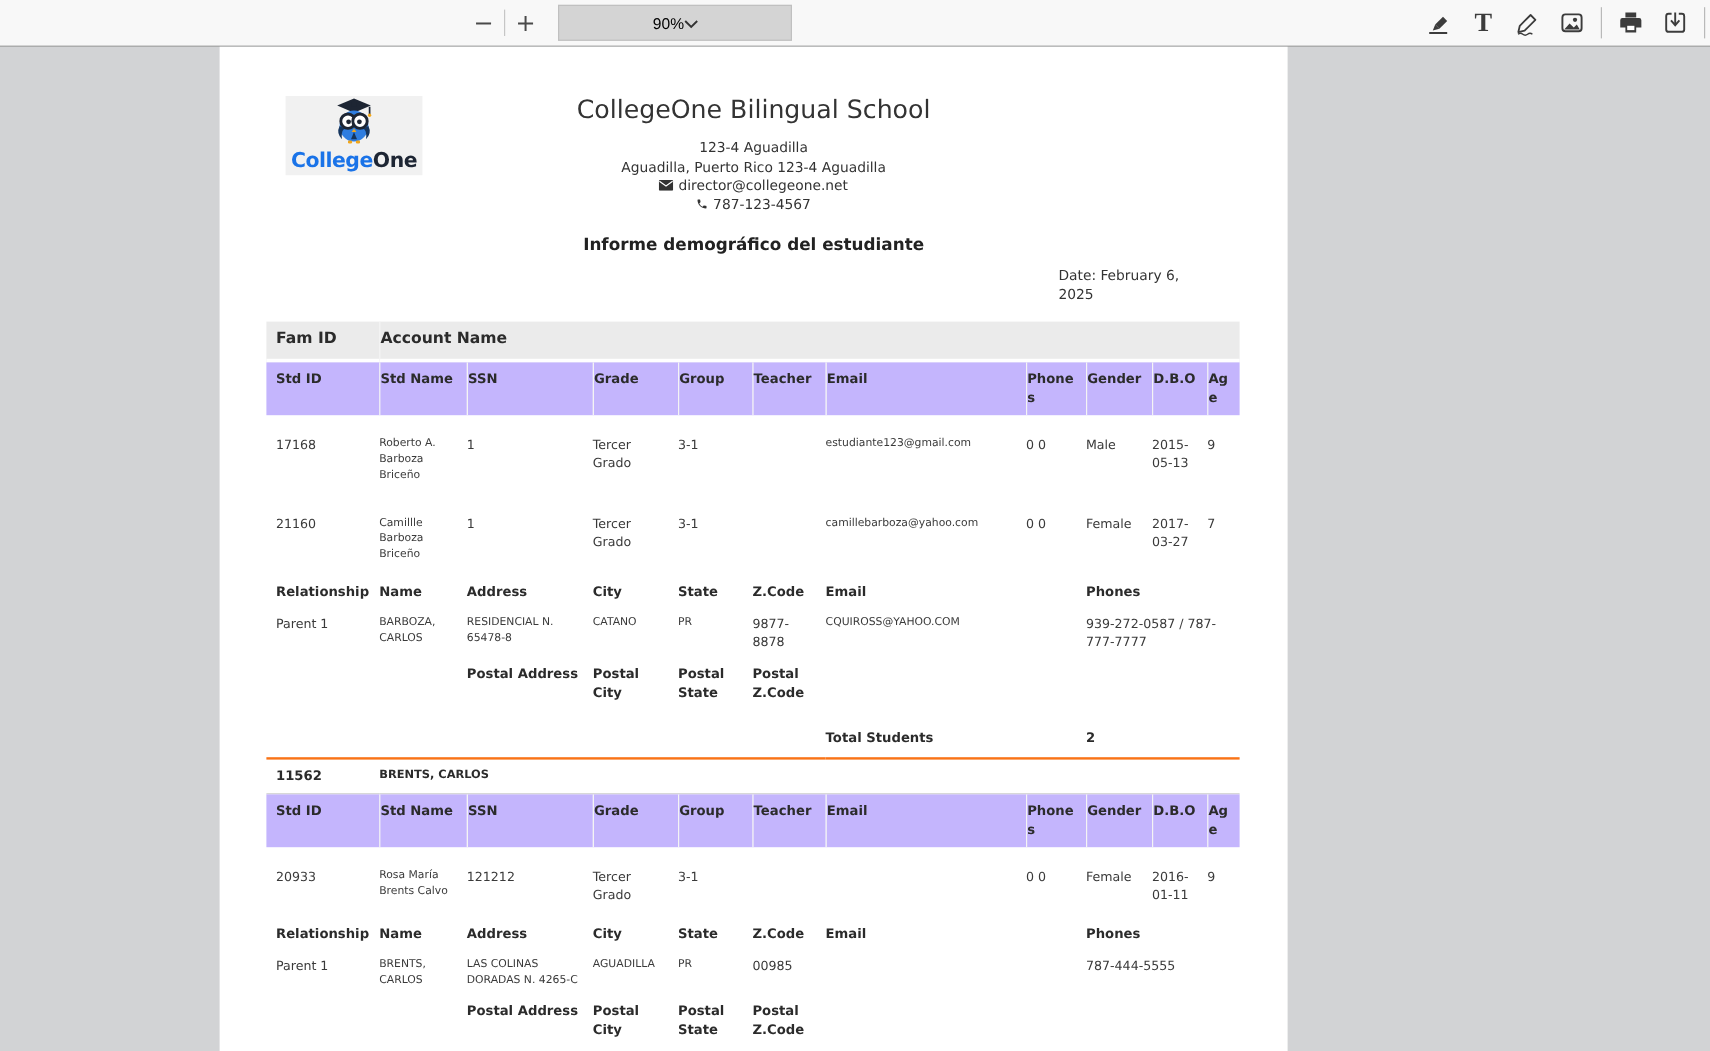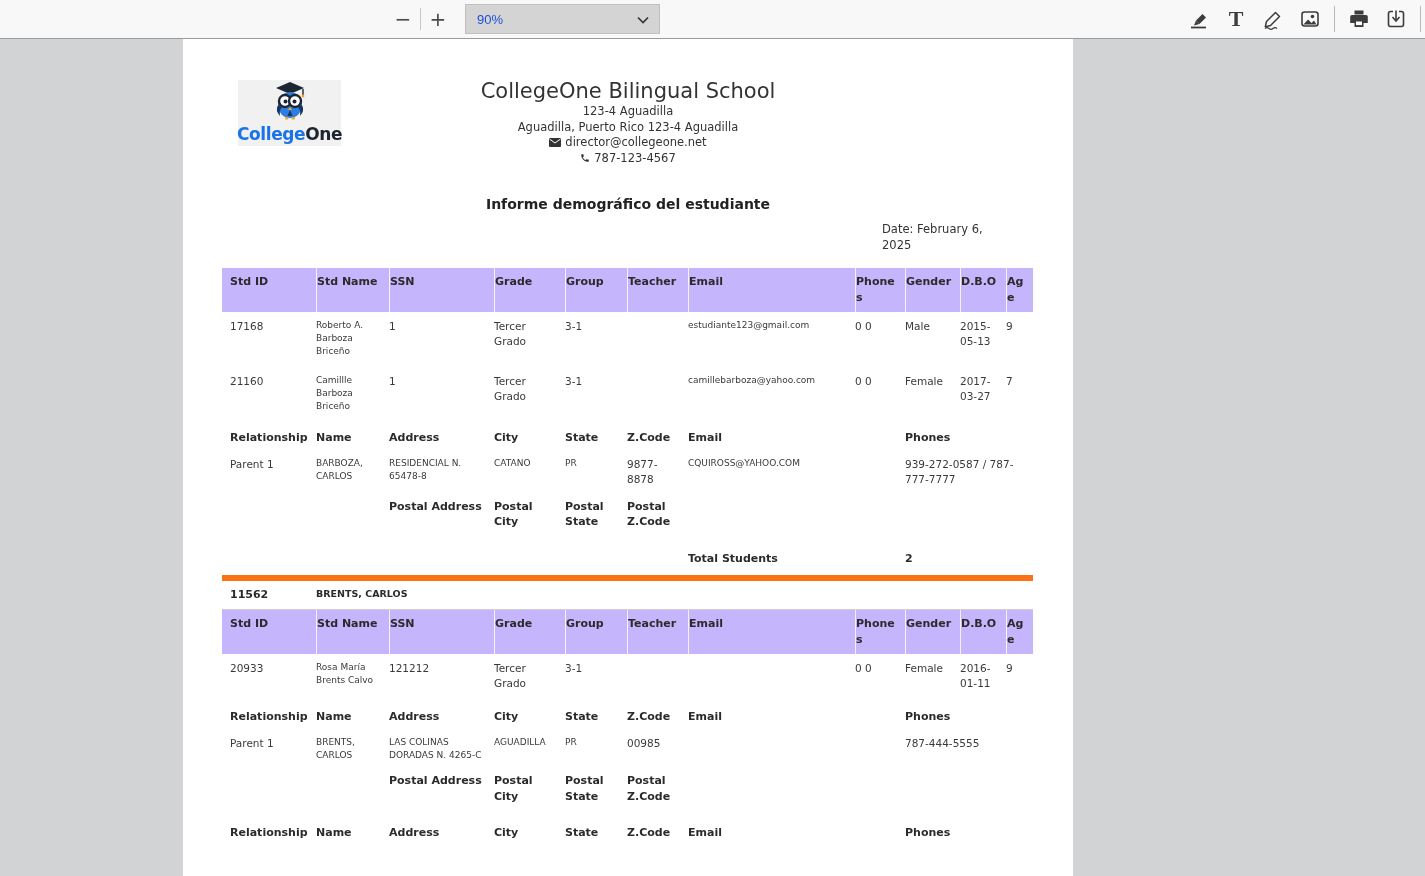--- a/index.html
+++ b/index.html
@@ -7,42 +7,42 @@
   body { background:#d2d3d5; font-family:"DejaVu Sans", sans-serif; }
 
   
   .toolbar { position:absolute; top:0; left:0; width:1425px; height:39px;
              background:#f8f8f8; border-bottom:1px solid #9b9b9b; }
   .zoom-group { position:absolute; left:388px; top:0; height:38px; display:flex; align-items:center; }
   .tbtn { background:none; border:none; font-size:20px; color:#4a4a4a; width:30px; height:30px;
           cursor:pointer; font-family:"DejaVu Sans", sans-serif; line-height:1; }
   .vsep { width:1px; height:22px; background:#c6c6c6; margin:0 2px; }
   .zoom-select { margin-left:12px; width:195px; height:30px; background:#d4d4d4; border:1px solid #c0c0c0;
-                 display:flex; align-items:center; justify-content:space-between; padding:0 10px 0 11px;
-                 font-size:13px; color:#1d4ed8; cursor:pointer; font-family:"Liberation Sans", sans-serif; }
+                 display:flex; align-items:center; justify-content:center; padding:0 10px 0 11px;
+                 font-size:13px; color:#000000; cursor:pointer; font-family:"Liberation Sans", sans-serif; }
   .tool-icons { position:absolute; right:4px; top:0; height:38px; display:flex; align-items:center; gap:11px; }
   .icon-btn { background:none; border:none; width:26px; height:26px; display:flex; align-items:center;
               justify-content:center; cursor:pointer; color:#3c3c3c; }
   .icon-btn svg { display:block; }
   .ticon-sep { width:1px; height:26px; background:#b9b9b9; }
   .t-glyph { font-family:"Liberation Serif", serif; font-size:22px; font-weight:bold; color:#3c3c3c; line-height:1; }
 
   
   .page { position:absolute; left:183px; top:39px; width:890px; height:837px; background:#ffffff; }
 
-  .logo { position:absolute; left:55px; top:41px; width:103px; height:66px; background:#f1f1f1;
+  .logo { position:absolute; left:55px; top:41px; width:114px; height:66px; background:#f1f1f1;
           display:flex; flex-direction:column; align-items:center; justify-content:flex-end; padding-bottom:3px; }
   .logo svg { position:absolute; top:1px; }
   .logo-text { font-size:17px; font-weight:bold; letter-spacing:-0.4px; line-height:1;
                font-family:"DejaVu Sans", sans-serif; }
   .logo-text .c1 { color:#1a73e8; }
   .logo-text .c2 { color:#1d2533; }
 
   .doc-header { position:absolute; top:40px; left:0; width:100%; text-align:center; color:#333; }
-  .school-name { font-size:21px; color:#333; margin-bottom:1px; }
+  .school-name { font-size:21px; color:#333; margin-bottom:13px; }
   .addr-line { font-size:11.5px; line-height:15.5px; color:#333; }
   .addr-line svg { vertical-align:-1px; margin-right:4px; }
 
   .report-title { position:absolute; top:157px; width:100%; text-align:center;
                   font-size:14px; font-weight:bold; color:#222; }
   .date-block { position:absolute; top:182px; right:36px; width:155px; text-align:left;
                 font-size:11.5px; color:#333; line-height:16px; }
 
   
   .report-wrap { position:absolute; left:39px; top:229px; }
@@ -52,25 +52,25 @@
   table.report td:first-child { padding-left:8px; }
   tr.famhead td { background:#ebebeb; font-weight:bold; font-size:13px; color:#2b2b2b;
                   padding-top:6px; padding-bottom:6px; border-bottom:3px solid #ffffff; }
   tr.famhead td + td, tr.ghead td + td { border-left:1px solid #f4f4f4; }
   tr.acct td { border-bottom:1px solid #cfcfcf; font-weight:bold; color:#2b2b2b;
                padding-top:6px; padding-bottom:6px; }
   td.idcell { font-size:11px; }
   td.nmcell { font-size:9.5px; }
   tr.ghead td { background:#c4b5fd; font-weight:bold; font-size:11px; color:#2b2b2b;
                 padding-top:6px; padding-bottom:6px; }
-  tr.student td { padding-top:7px; padding-bottom:9px;margin-top:18px; }
+  tr.student td { padding-top:18px; padding-bottom:9px;margin-top:18px; }
   tr.relhead td, tr.postal td, tr.total td { font-weight:bold; font-size:11px; color:#2b2b2b; }
   tr.relhead td { padding-top:8px;margin-left:24px; }
   tr.postal td { padding-bottom:12px; }
-  tr.total td { border-bottom:6px solid #f97316; padding-top:9px; padding-bottom:8px; }
+  tr.total td { border-bottom:2px solid #f97316; padding-top:9px; padding-bottom:8px; }
   .sm { font-size:9px; }
 </style>
 </head>
 <body>
 
 <div class="toolbar">
   <div class="zoom-group">
     <button class="tbtn">−</button>
     <div class="vsep"></div>
     <button class="tbtn">+</button>
@@ -182,20 +182,24 @@
           <col style="width:71px">
         <col style="width:62px">
           <col style="width:61px">
           <col style="width:167px">
           <col style="width:50px">
         <col style="width:55px">
           <col style="width:46px">
           <col style="width:27px">
       </colgroup>
       <tbody id="report-body">
+          <tr class="famhead">
+            <td>Fam ID</td>
+            <td colspan="10">Account Name</td>
+          </tr>
           <tr class="ghead">
             <td>Std ID</td>
             <td>Std Name</td>
             <td>SSN</td>
             <td>Grade</td>
             <td>Group</td>
             <td>Teacher</td>
             <td>Email</td>
             <td>Phones</td>
             <td>Gender</td>

